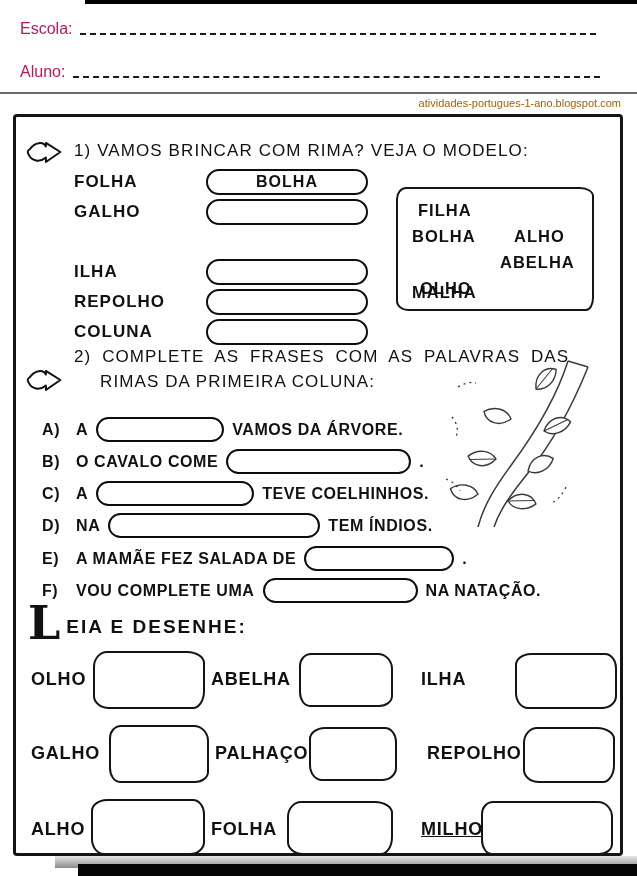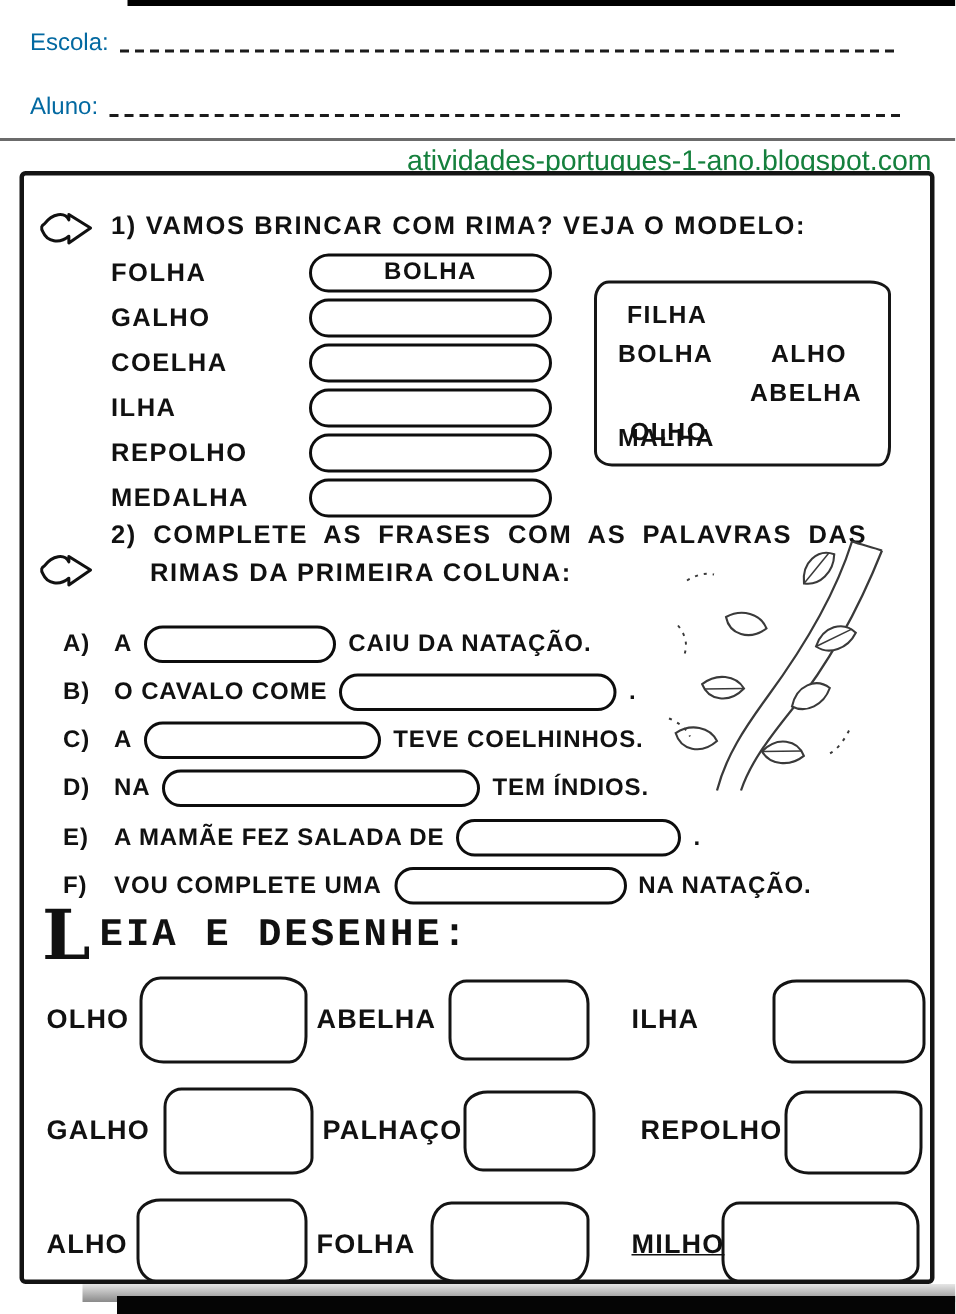--- a/index.html
+++ b/index.html
@@ -4,38 +4,38 @@
 <style>
   * { margin:0; padding:0; box-sizing:border-box; }
   html,body { background:#fff; }
   .page {
     position:relative; width:637px; height:876px; background:#fff;
     font-family:"Liberation Sans","DejaVu Sans",sans-serif; color:#111;
     overflow:hidden;
   }
 
   
-  .field-row { position:absolute; display:flex; align-items:flex-end; gap:8px; font-size:16px; color:#0369a1; }
+  .field-row { position:absolute; display:flex; align-items:flex-end; gap:8px; font-size:16px; color:#be185d; }
   .dash-line { flex:1; height:0; border-bottom:2px dashed #1b1b1b; margin-bottom:3px; }
   .header-rule { position:absolute; left:0; top:92px; width:637px; height:2px; background:#6b6b6b; }
-  .blog-url { position:absolute; right:16px; top:97px; font-size:19px; color:#15803d; }
+  .blog-url { position:absolute; right:16px; top:97px; font-size:11px; color:#a16207; }
 
   
   .scan-top { position:absolute; left:85px; top:0; width:552px; height:4px; background:#000; }
   .scan-gray { position:absolute; left:55px; top:856px; width:582px; height:12px;
                background:linear-gradient(#e6e6e6,#8a8a8a); }
   .scan-bottom { position:absolute; left:78px; top:864px; width:559px; height:12px; background:#050505; }
 
   
   .frame { position:absolute; left:13px; top:114px; width:610px; height:742px;
            border:3px solid #141414; border-radius:4px; background:#fff; }
 
   
   .sec-title { position:absolute; display:flex; align-items:flex-start; gap:10px; }
-  .sec-title .t { font-weight:700; font-size:17px; letter-spacing:1.1px; line-height:1.45; }
+  .sec-title .t { font-weight:400; font-size:17px; letter-spacing:1.1px; line-height:1.45; }
   .arrow-ic { flex:none; margin-top:-1px; }
 
   
   .rhyme-row { position:absolute; left:58px; display:flex; align-items:center; z-index:2; }
   .rhyme-word { width:132px; font-weight:700; font-size:17px; letter-spacing:1px; }
   .oval { border:2.6px solid #0d0d0d; border-radius:16px; background:#fff;
           display:inline-flex; align-items:center; justify-content:center; }
   .rhyme-blank { width:162px; height:26px; }
   .rhyme-answer { font-weight:700; font-size:16px; letter-spacing:1px; }
 
@@ -51,21 +51,21 @@
   .sentence { position:absolute; left:26px; display:flex; align-items:center; gap:8px;
               font-weight:700; font-size:16px; letter-spacing:0.6px; z-index:2; white-space:nowrap; }
   .s-letter { width:26px; }
   .s-blank { height:25px; }
 
   .branch-wrap { position:absolute; left:400px; top:242px; width:178px; height:170px; z-index:1; }
 
   
   .a3-title { position:absolute; left:12px; top:486px; display:flex; align-items:flex-end; gap:6px; z-index:2; }
   .big-l { font-family:"DejaVu Serif","Liberation Serif",serif; font-weight:bold; font-size:46px; line-height:0.88; }
-  .a3-rest { font-weight:700; font-size:26px; letter-spacing:2px; padding-bottom:5px;font-family:Liberation Mono, monospace; }
+  .a3-rest { font-weight:700; font-size:19px; letter-spacing:2px; padding-bottom:5px; }
 
   .draw-label { position:absolute; font-weight:700; font-size:18px; letter-spacing:0.8px; z-index:2; }
   .draw-box { position:absolute; border:2.6px solid #141414; background:#fff; z-index:1; }
   .rA { border-radius:14px 18px 12px 16px / 16px 12px 18px 13px; }
   .rB { border-radius:12px 15px 14px 11px / 13px 16px 11px 15px; }
   .rC { border-radius:16px 12px 15px 13px / 12px 15px 13px 16px; }
 </style>
 </head>
 <body>
 
@@ -98,40 +98,34 @@
       <span class="oval rhyme-blank">
         <span class="rhyme-answer">BOLHA</span>
       </span>
     </div>
     <div class="rhyme-row" style="top:82px;">
       <span class="rhyme-word">GALHO</span>
       <span class="oval rhyme-blank">
         <span class="rhyme-answer"></span>
       </span>
     </div>
-    <div class="rhyme-row" style="top:112px;">
-      <span class="rhyme-word">COELHA</span>
-      <span class="oval rhyme-blank">
-        <span class="rhyme-answer"></span>
-      </span>
-    </div>
     <div class="rhyme-row" style="top:142px;">
       <span class="rhyme-word">ILHA</span>
       <span class="oval rhyme-blank">
         <span class="rhyme-answer"></span>
       </span>
     </div>
     <div class="rhyme-row" style="top:172px;">
       <span class="rhyme-word">REPOLHO</span>
       <span class="oval rhyme-blank">
         <span class="rhyme-answer"></span>
       </span>
     </div>
     <div class="rhyme-row" style="top:202px;">
-      <span class="rhyme-word">MEDALHA</span>
+      <span class="rhyme-word">COLUNA</span>
       <span class="oval rhyme-blank">
         <span class="rhyme-answer"></span>
       </span>
     </div>
 
     <div class="word-bank">
       <span class="wb" style="left:20px;top:12px;">FILHA</span>
       <span class="wb" style="left:14px;top:38px;">BOLHA</span>
       <span class="wb" style="left:116px;top:38px;">ALHO</span>
       <span class="wb" style="left:14px;top:64px;margin-top:30px;">MALHA</span>
@@ -175,21 +169,21 @@
         <path d="M150 128 q -6 12 -14 16"></path>
         <path d="M42 28 q 10 -6 18 -4"></path>
         <path d="M30 120 q 10 4 14 12"></path>
       </g>
     </svg>
 
     <div class="sentence" style="top:300px;">
       <span class="s-letter">A)</span>
       <span>A</span>
       <span class="oval s-blank" style="width:128px;"></span>
-      <span>CAIU DA NATAÇÃO.</span>
+      <span>VAMOS DA ÁRVORE.</span>
     </div>
     <div class="sentence" style="top:332px;">
       <span class="s-letter">B)</span>
       <span>O CAVALO COME</span>
       <span class="oval s-blank" style="width:185px;"></span>
       <span>.</span>
     </div>
     <div class="sentence" style="top:364px;">
       <span class="s-letter">C)</span>
       <span>A</span>

